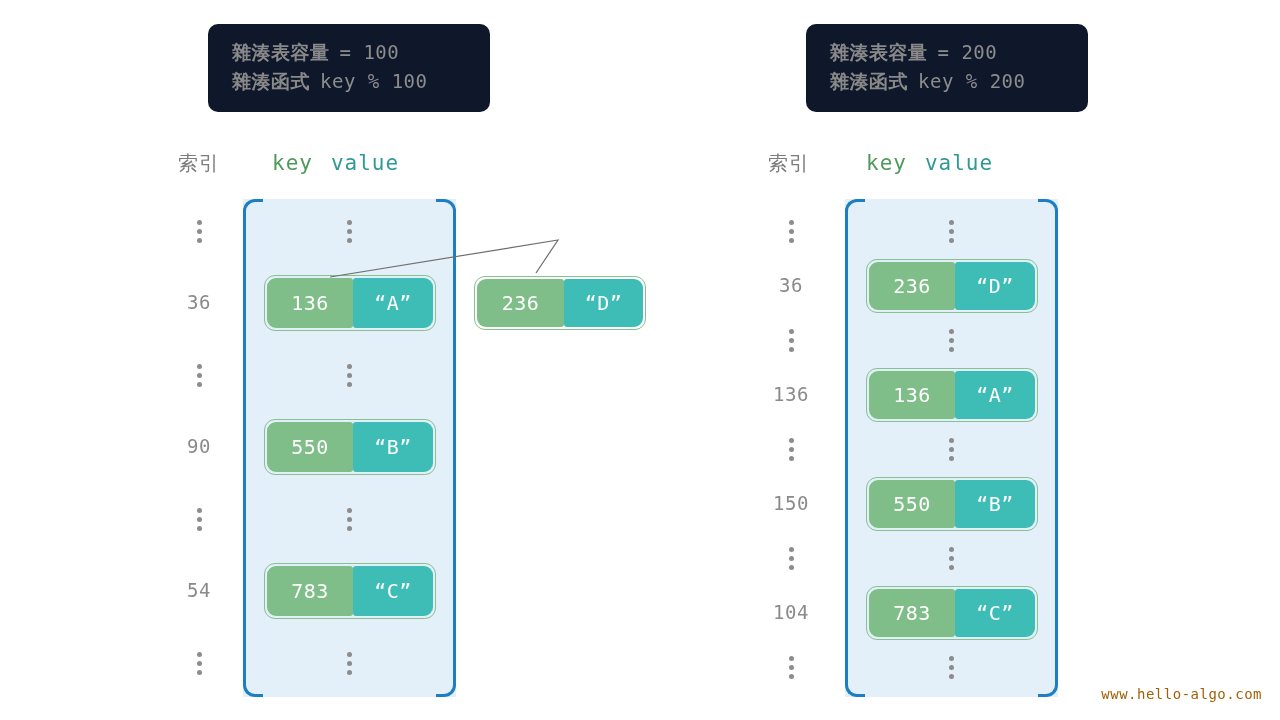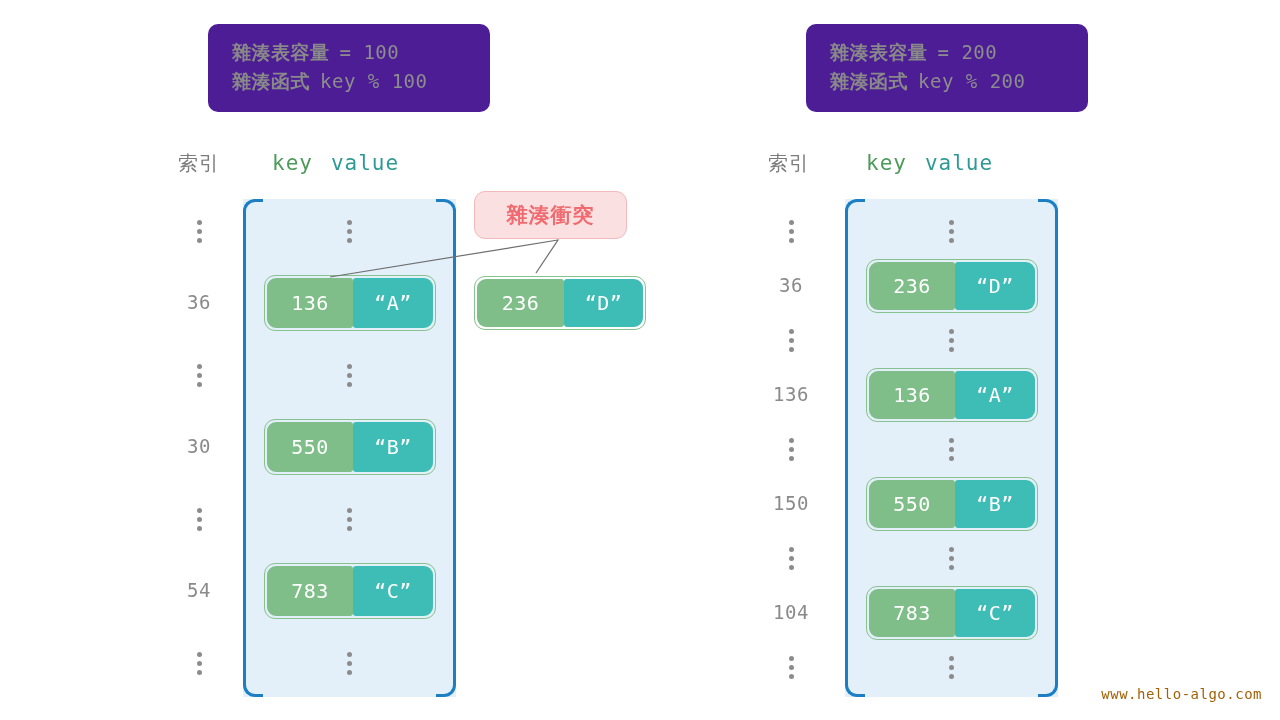--- a/index.html
+++ b/index.html
@@ -17,21 +17,21 @@
   .stage {
     position: absolute;
     inset: 0;
     width: 1280px;
     height: 720px;
   }
 
   
   .info-box {
     position: absolute;
-    background: #4c1d95;
+    background: #0f172a;
     border-radius: 10px;
     padding: 14px 24px 16px 24px;
     box-sizing: border-box;
   }
   .info-line {
     display: flex;
     align-items: baseline;
     white-space: pre;
     line-height: 1.52;
   }
@@ -283,21 +283,21 @@
         <span></span>
         <span></span>
         <span></span>
       </div>
       <div class="idx-label" style="left: 160px; width: 78px; top: 291px;">36</div>
       <div class="idx-dots" style="left: 160px; width: 78px; top: 364px;">
         <span></span>
         <span></span>
         <span></span>
       </div>
-      <div class="idx-label" style="left: 160px; width: 78px; top: 435px;">30</div>
+      <div class="idx-label" style="left: 160px; width: 78px; top: 435px;">90</div>
       <div class="idx-dots" style="left: 160px; width: 78px; top: 508px;">
         <span></span>
         <span></span>
         <span></span>
       </div>
       <div class="idx-label" style="left: 160px; width: 78px; top: 579px;">54</div>
       <div class="idx-dots" style="left: 160px; width: 78px; top: 652px;">
         <span></span>
         <span></span>
         <span></span>
@@ -456,23 +456,20 @@
             <span></span>
           </div>
         </div>
       </div>
   </div>
 
   <svg class="leaders">
     <polyline points="330,277 558,240 536,273" fill="none" stroke="#6e6e6e" stroke-width="1.2"></polyline>
   </svg>
 
-  <div class="badge" style="left:474px; top:191px; width:153px; height:48px;">
-    <span>雜湊衝突</span>
-  </div>
 
   <div class="pair pair-float" style="left:474px; top:276px; width:172px; height:54px;">
     <div class="cell key" style="width:88px;">236</div>
     <div class="cell value" style="width:80px;">“D”</div>
   </div>
 
   <div class="watermark">www.hello-algo.com</div>
 
 </div>
 

